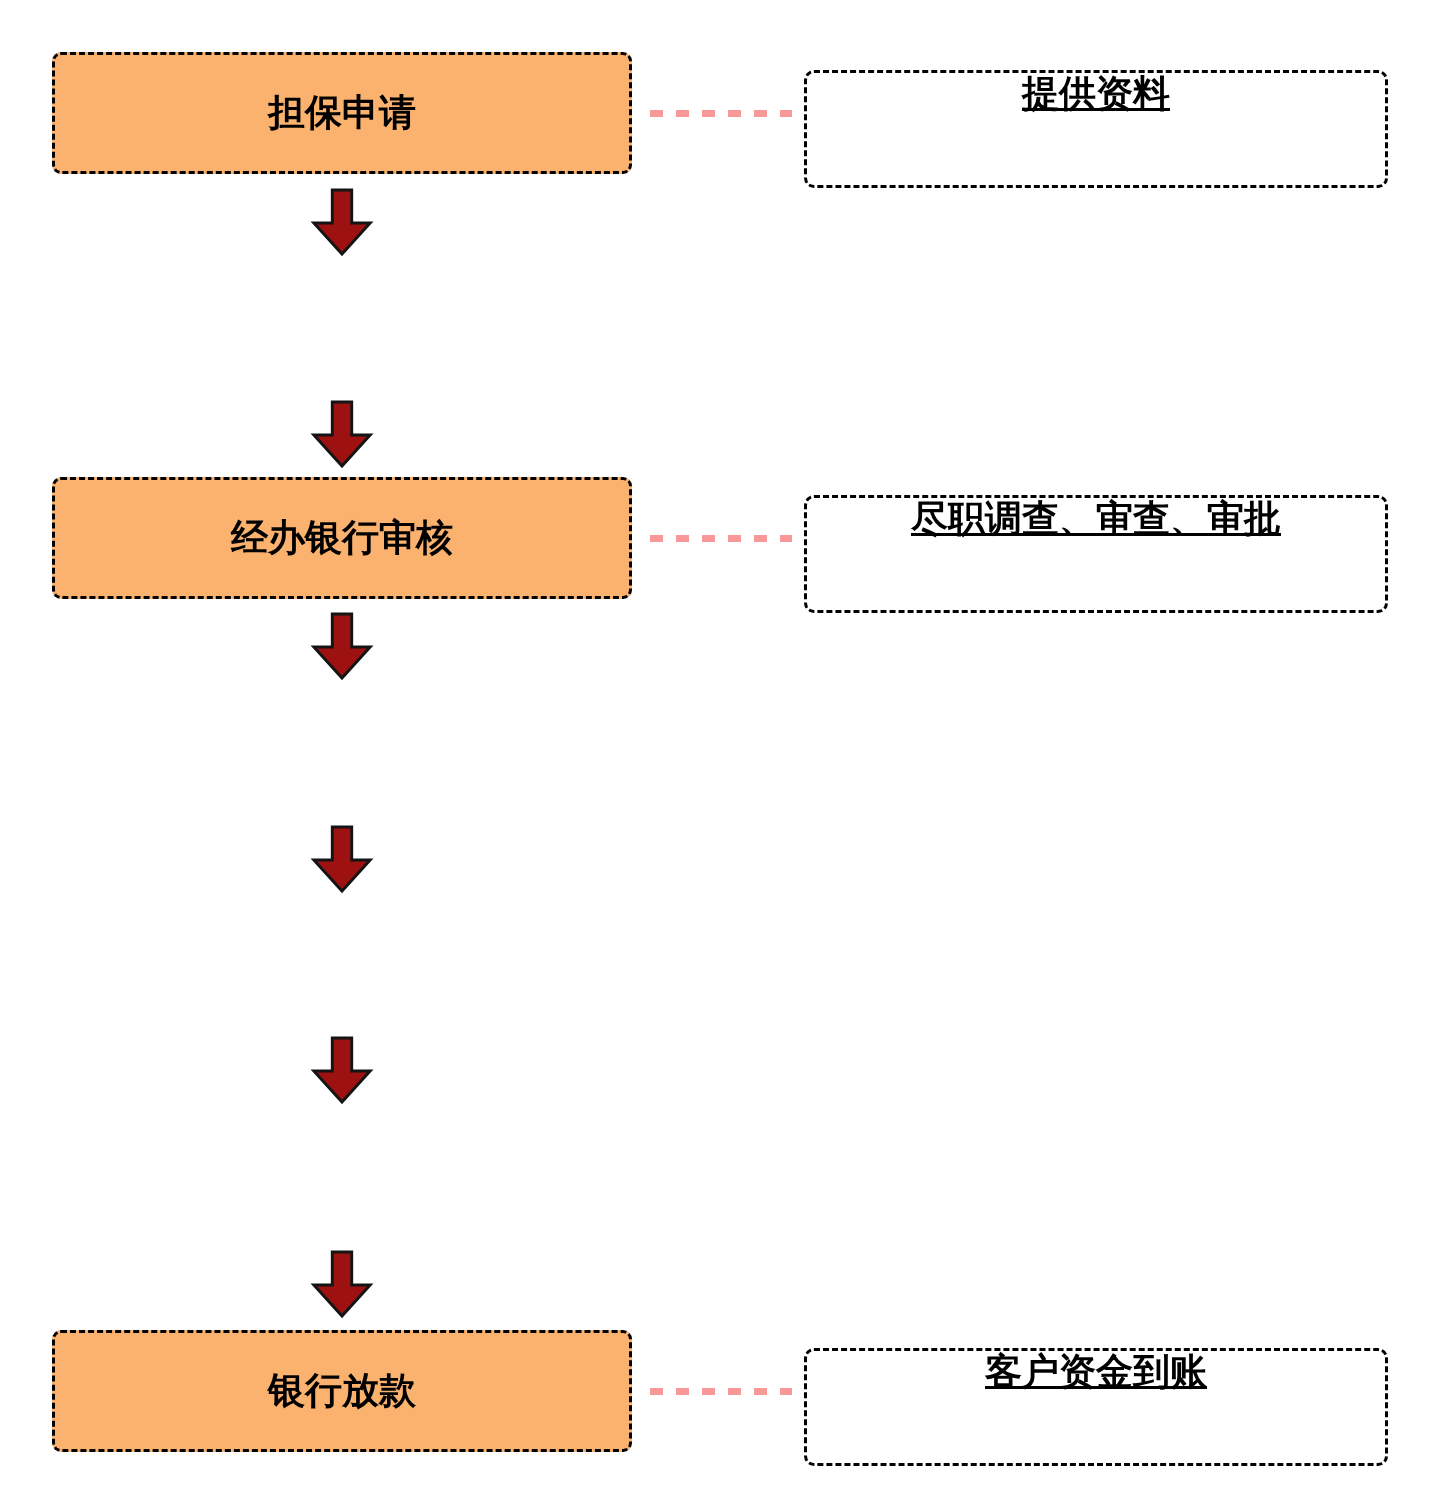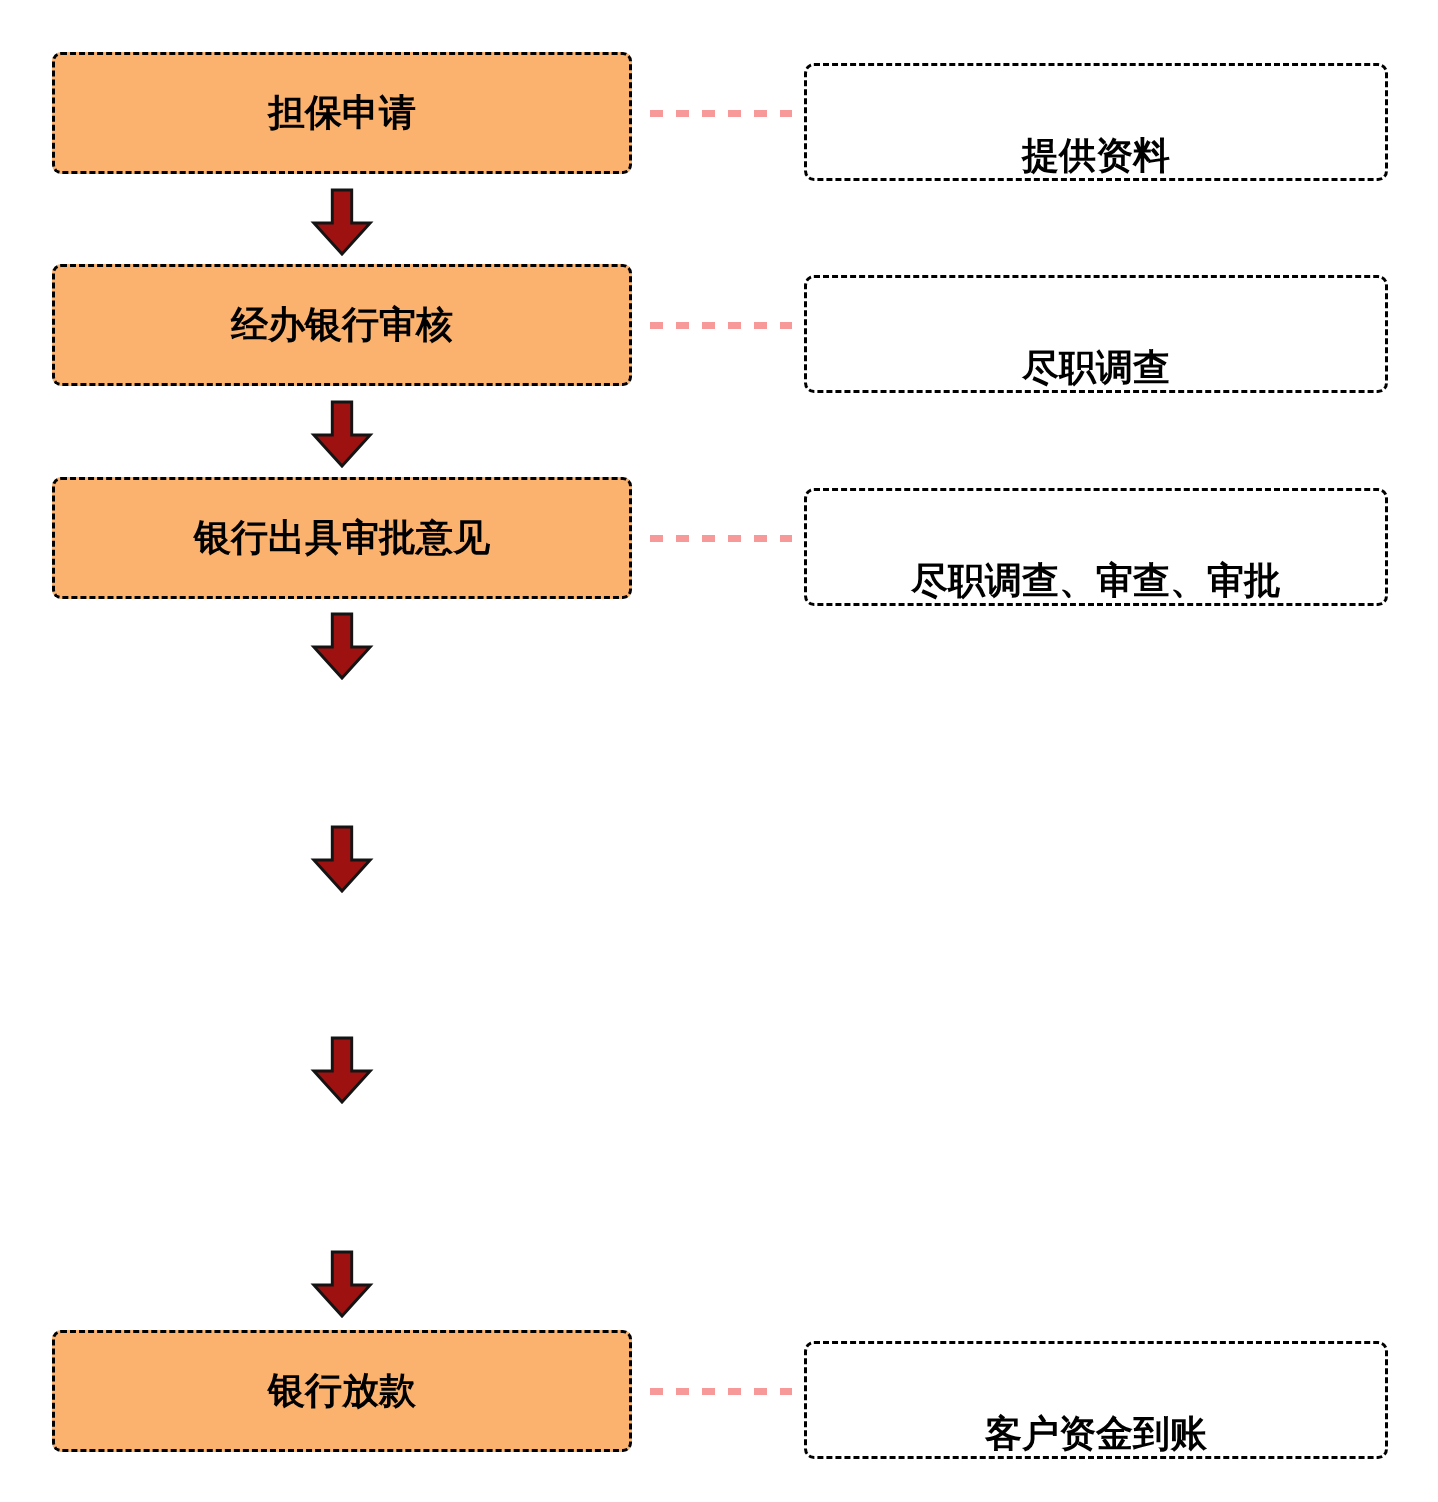--- a/index.html
+++ b/index.html
@@ -36,30 +36,31 @@
     background:var(--step-fill);
     border:3px dashed var(--box-border);
     border-radius:9px;
     display:flex;
     align-items:center;
     justify-content:center;
   }
   .note-box{
     position:absolute;
     left:804px;
-    top:11px;
+    top:18px;
     width:584px;
     height:118px;
     background:var(--bg);
     border:3px dashed var(--box-border);
     border-radius:10px;
     display:flex;
-    align-items:flex-end;
+    align-items:flex-start;
     justify-content:center;
     text-align:center;
+    text-decoration:underline;
   }
   .step-label,.note-label{
     font-size:37px;
     font-weight:700;
     color:var(--text);
     line-height:1.15;
     letter-spacing:0;
   }
   .note-label{
     display:inline-block;
@@ -98,33 +99,24 @@
   <div class="row" style="top:52px">
     <div class="step-box">
       <span class="step-label">担保申请</span>
     </div>
     <div class="connector"></div>
     <div class="note-box">
       <span class="note-label">提供资料</span>
     </div>
   </div>
 
-  <div class="row" style="top:264px">
-    <div class="step-box">
-      <span class="step-label">经办银行审核</span>
-    </div>
-    <div class="connector"></div>
-    <div class="note-box">
-      <span class="note-label">尽职调查</span>
-    </div>
-  </div>
 
   <div class="row" style="top:477px">
     <div class="step-box">
-      <span class="step-label">银行出具审批意见</span>
+      <span class="step-label">经办银行审核</span>
     </div>
     <div class="connector"></div>
     <div class="note-box">
       <span class="note-label">尽职调查、审查、审批</span>
     </div>
   </div>
 
 
 
 

